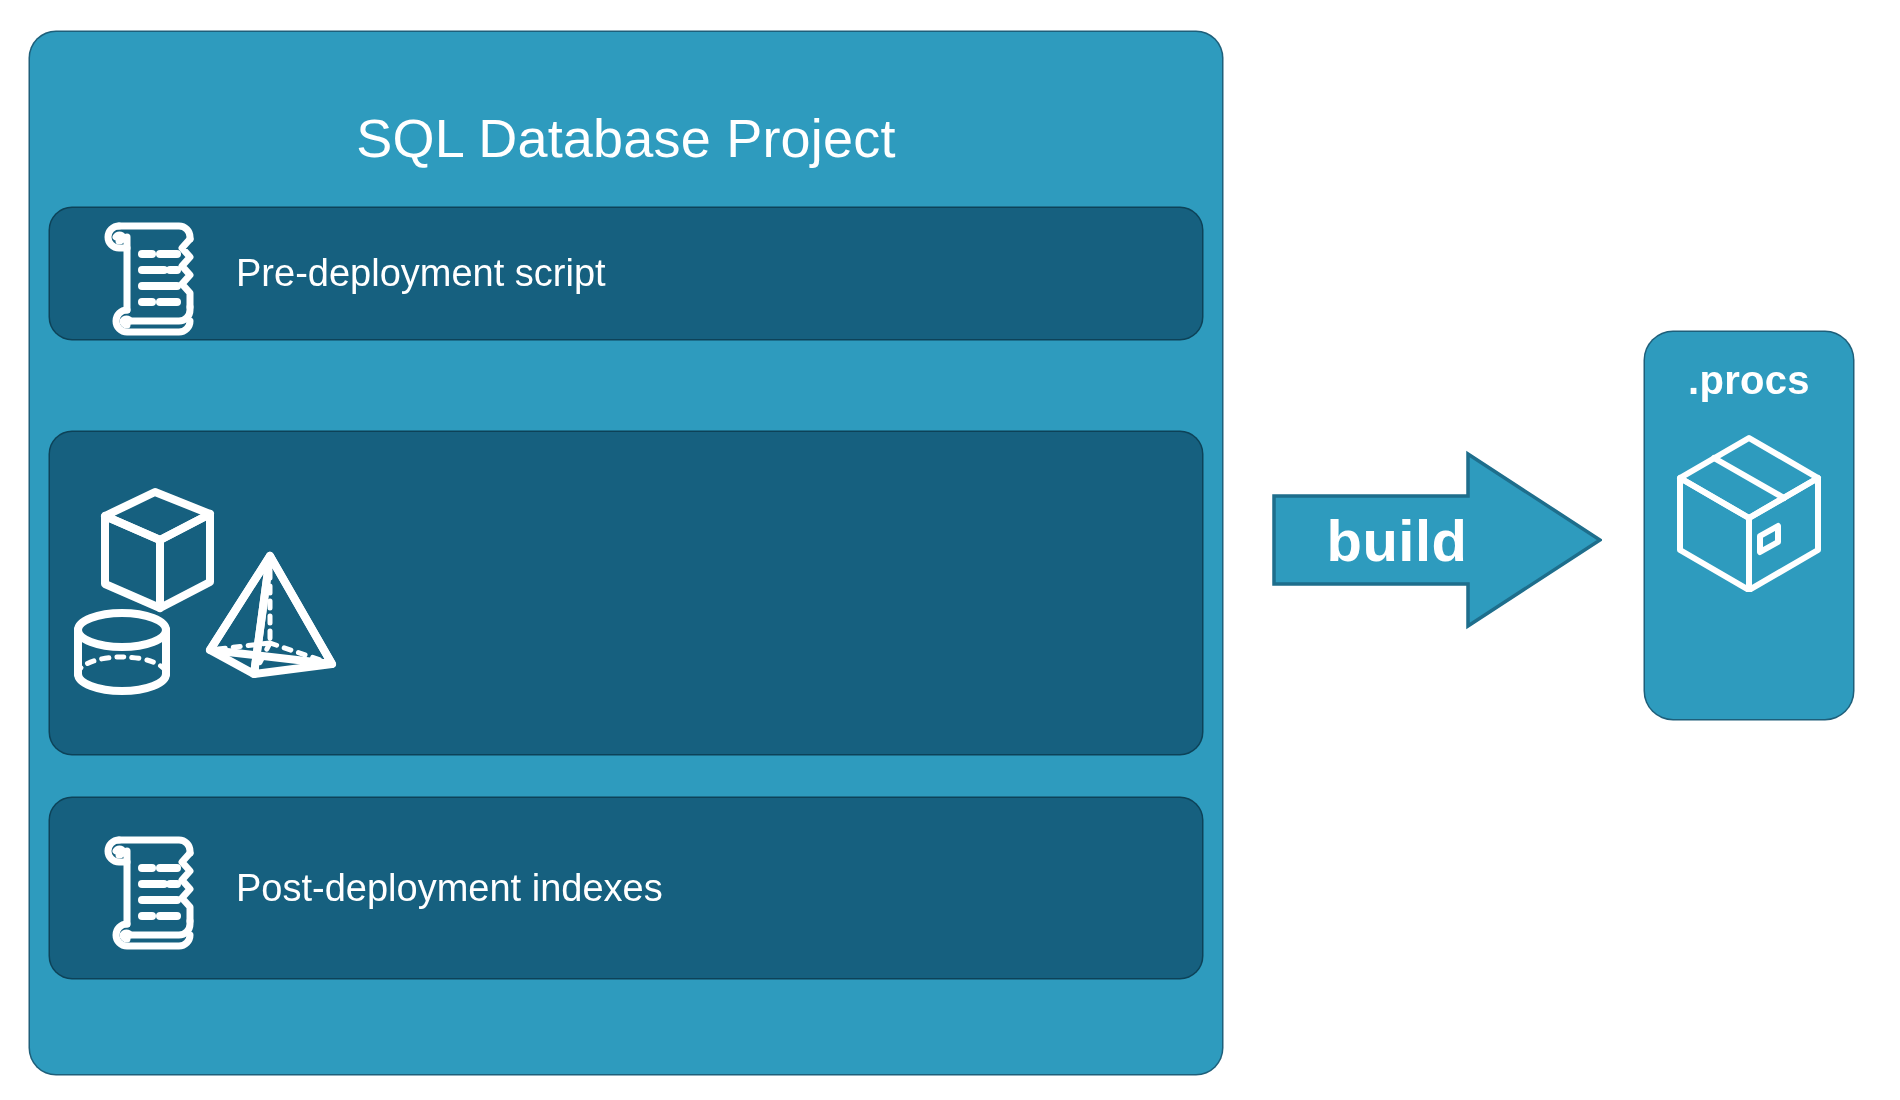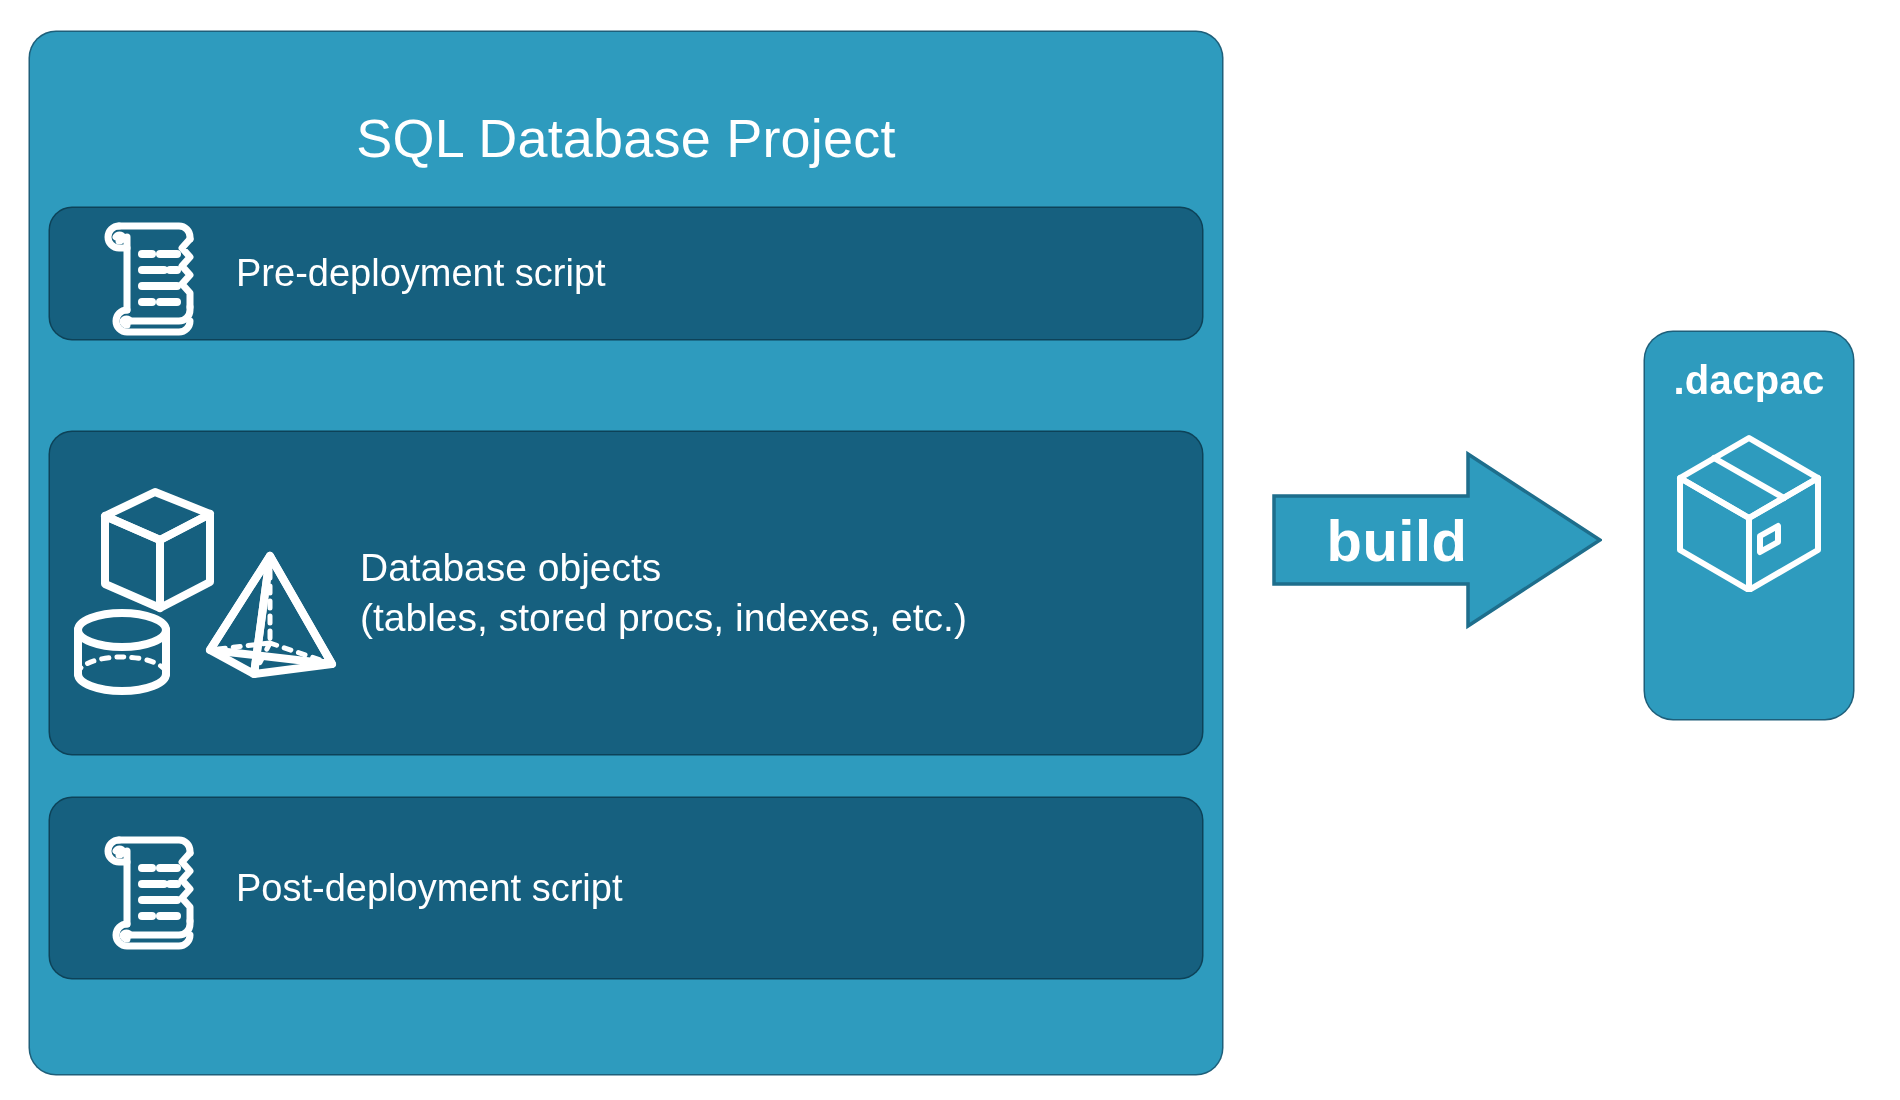--- a/index.html
+++ b/index.html
@@ -191,22 +191,20 @@
 
         <g>
           <ellipse cx="52" cy="152" rx="44" ry="17"></ellipse>
           <path d="M8 152 V196"></path>
           <path d="M96 152 V196"></path>
           <path d="M8 196 a44 17 0 0 0 88 0"></path>
           <path d="M8 196 a44 17 0 0 1 88 0" stroke-dasharray="7 8" stroke-width="5"></path>
         </g>
       </svg>
     </div>
-    <div class="card-label">Database objects
-(tables, stored procs, indexes, etc.)</div>
   </div>
 
   <div class="project-card" id="card-post">
     <div class="card-icon">
       <svg width="112" height="124" viewBox="0 0 112 124" fill="none" stroke="#ffffff" stroke-width="7" stroke-linecap="round" stroke-linejoin="round">
         <path d="M32 14 H92 a11 11 0 0 1 11 11 v2"></path>
         <path d="M32 14 a11 11 0 0 0 -11 11 a11 11 0 0 0 11 11 h8"></path>
         <path d="M29 25 a4 4 0 0 1 7 0 a4 4 0 0 1 -4 4"></path>
         <path d="M40 25 V98"></path>
         <path d="M103 27 l-8 9 l8 9 l-8 9 l8 9 l-8 9 l8 9 v14"></path>
@@ -215,33 +213,33 @@
         <path d="M43 109 a4 4 0 0 0 -7 0 a4 4 0 0 0 4 4"></path>
         <path d="M55 42 h10" stroke-width="8"></path>
         <path d="M73 42 h17" stroke-width="8"></path>
         <path d="M55 58 h22" stroke-width="8"></path>
         <path d="M83 58 h7" stroke-width="8"></path>
         <path d="M55 74 h35" stroke-width="8"></path>
         <path d="M55 90 h10" stroke-width="8"></path>
         <path d="M73 90 h17" stroke-width="8"></path>
       </svg>
     </div>
-    <div class="card-label">Post-deployment script</div>
+    <div class="card-label">Post-deployment indexes</div>
   </div>
 </div>
 
 <div id="build-arrow">
   <svg width="330" height="180" viewBox="0 0 330 180">
     <polygon points="2,46 196,46 196,4 328,90 196,176 196,134 2,134" fill="#2E9BBE" stroke="#1E6E8C" stroke-width="3.5" stroke-linejoin="miter"></polygon>
   </svg>
   <div class="arrow-label">build</div>
 </div>
 
 <div id="dacpac-box">
-  <div id="dacpac-label">.dacpac</div>
+  <div id="dacpac-label">.procs</div>
   <div id="dacpac-icon">
     <svg width="150" height="160" viewBox="0 0 150 160" fill="none" stroke="#ffffff" stroke-width="6" stroke-linecap="round" stroke-linejoin="round">
 
       <path d="M75 6 L144 46 L75 86 L6 46 Z"></path>
       <path d="M6 46 V118 L75 158 V86 Z"></path>
       <path d="M144 46 V118 L75 158 V86 Z"></path>
 
       <path d="M40 26 L110 66"></path>
 
       <path d="M86 104 L104 94 L104 110 L86 120 Z"></path>

